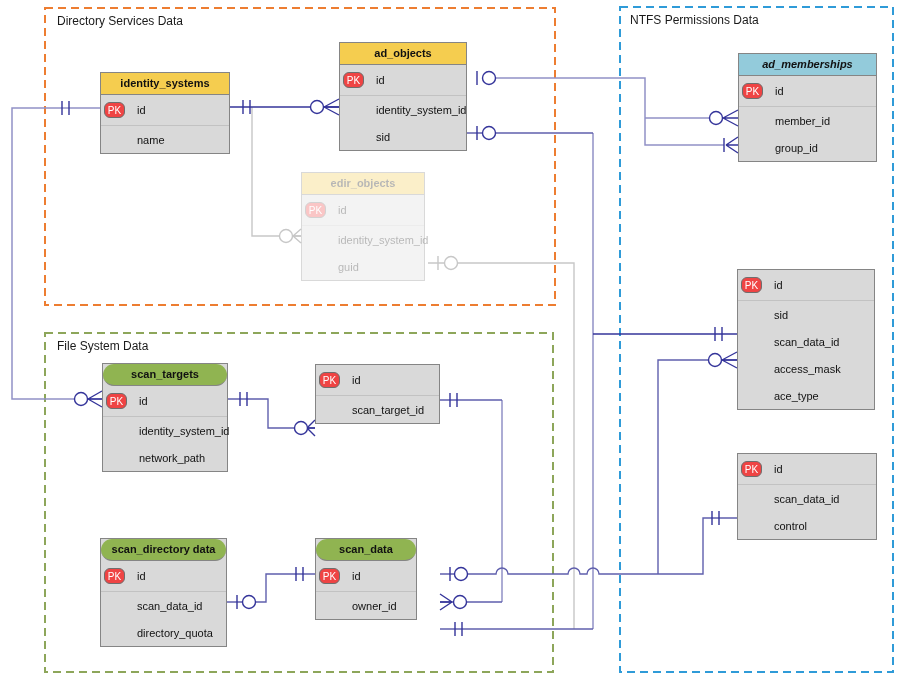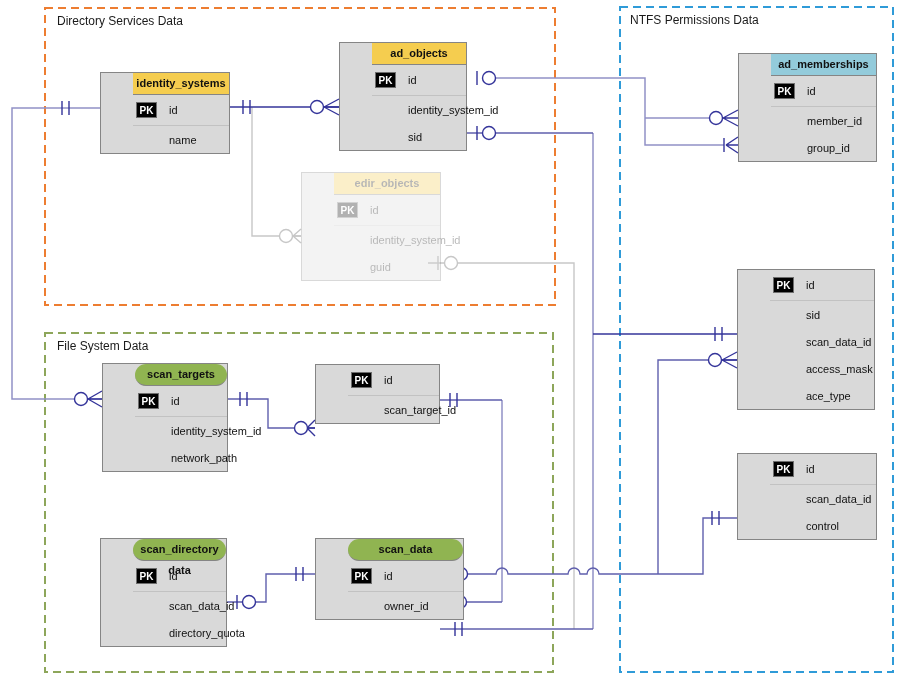--- a/index.html
+++ b/index.html
@@ -1,31 +1,31 @@
 <!DOCTYPE html>
 <html><head>
 <meta charset="utf-8">
 <style>
   html,body{margin:0;padding:0;background:#fff;}
   #canvas{position:relative;width:905px;height:687px;background:#fff;overflow:hidden;
           font-family:"Liberation Sans", sans-serif;}
   svg{position:absolute;left:0;top:0;}
   .group-label{position:absolute;font-size:12px;color:#1a1a1a;}
-  .tbl{position:absolute;border:1px solid #858585;background:#D9D9D9;box-sizing:border-box;padding-left:32px;}
+  .tbl{position:absolute;border:1px solid #858585;background:#D9D9D9;box-sizing:border-box;}
   .tbl .th{height:21px;line-height:21px;text-align:center;font-size:11px;font-weight:bold;
            color:#111;border-bottom:1px solid #858585;}
   .hdr-yellow{background:#F5CD4F;}
   .hdr-green{background:#90B451;border-radius:11px;}
-  .hdr-cyan{background:#93CBDB;}
+  .hdr-cyan{background:#93CBDB;font-style:italic;}
   .row{position:relative;height:27px;display:flex;align-items:center;}
   .row.first{height:30px;border-bottom:1px solid #C2C2C2;}
   .fname{font-size:11px;color:#111;padding-left:36px;white-space:nowrap;}
   .pk{position:absolute;left:3px;top:50%;transform:translateY(-50%);width:21px;height:16px;
-      background:#000000;border:1px solid #6E6E6E;border-radius:0;color:#fff;font-size:10px;
-      font-weight:bold;text-align:center;line-height:16px;box-sizing:border-box;}
+      background:#ef4444;border:1px solid #6E6E6E;border-radius:6px;color:#fff;font-size:10px;
+      font-weight:normal;text-align:center;line-height:16px;box-sizing:border-box;}
   .faded{opacity:0.3;}
 </style>
 </head>
 <body>
 
 <div id="canvas">
 
   <svg width="905" height="687" viewBox="0 0 905 687">
 
     <g fill="none" stroke-width="2" stroke-dasharray="8 5">
@@ -122,21 +122,21 @@
       <span class="fname">id</span>
     </div>
     <div class="row">
       <span class="fname">identity_system_id</span>
     </div>
     <div class="row">
       <span class="fname">sid</span>
     </div>
   </div>
 
-  <div class="tbl faded" style="left:301px;top:172px;width:140px;">
+  <div class="tbl faded" style="left:301px;top:172px;width:124px;">
     <div class="th hdr-yellow">edir_objects</div>
     <div class="row first">
       <span class="pk">PK</span>
       <span class="fname">id</span>
     </div>
     <div class="row">
       <span class="fname">identity_system_id</span>
     </div>
     <div class="row">
       <span class="fname">guid</span>
@@ -220,21 +220,21 @@
       <span class="fname">id</span>
     </div>
     <div class="row">
       <span class="fname">scan_data_id</span>
     </div>
     <div class="row">
       <span class="fname">directory_quota</span>
     </div>
   </div>
 
-  <div class="tbl" style="left:315px;top:538px;width:149px;">
+  <div class="tbl" style="left:315px;top:538px;width:102px;">
     <div class="th hdr-green">scan_data</div>
     <div class="row first">
       <span class="pk">PK</span>
       <span class="fname">id</span>
     </div>
     <div class="row">
       <span class="fname">owner_id</span>
     </div>
   </div>
 

